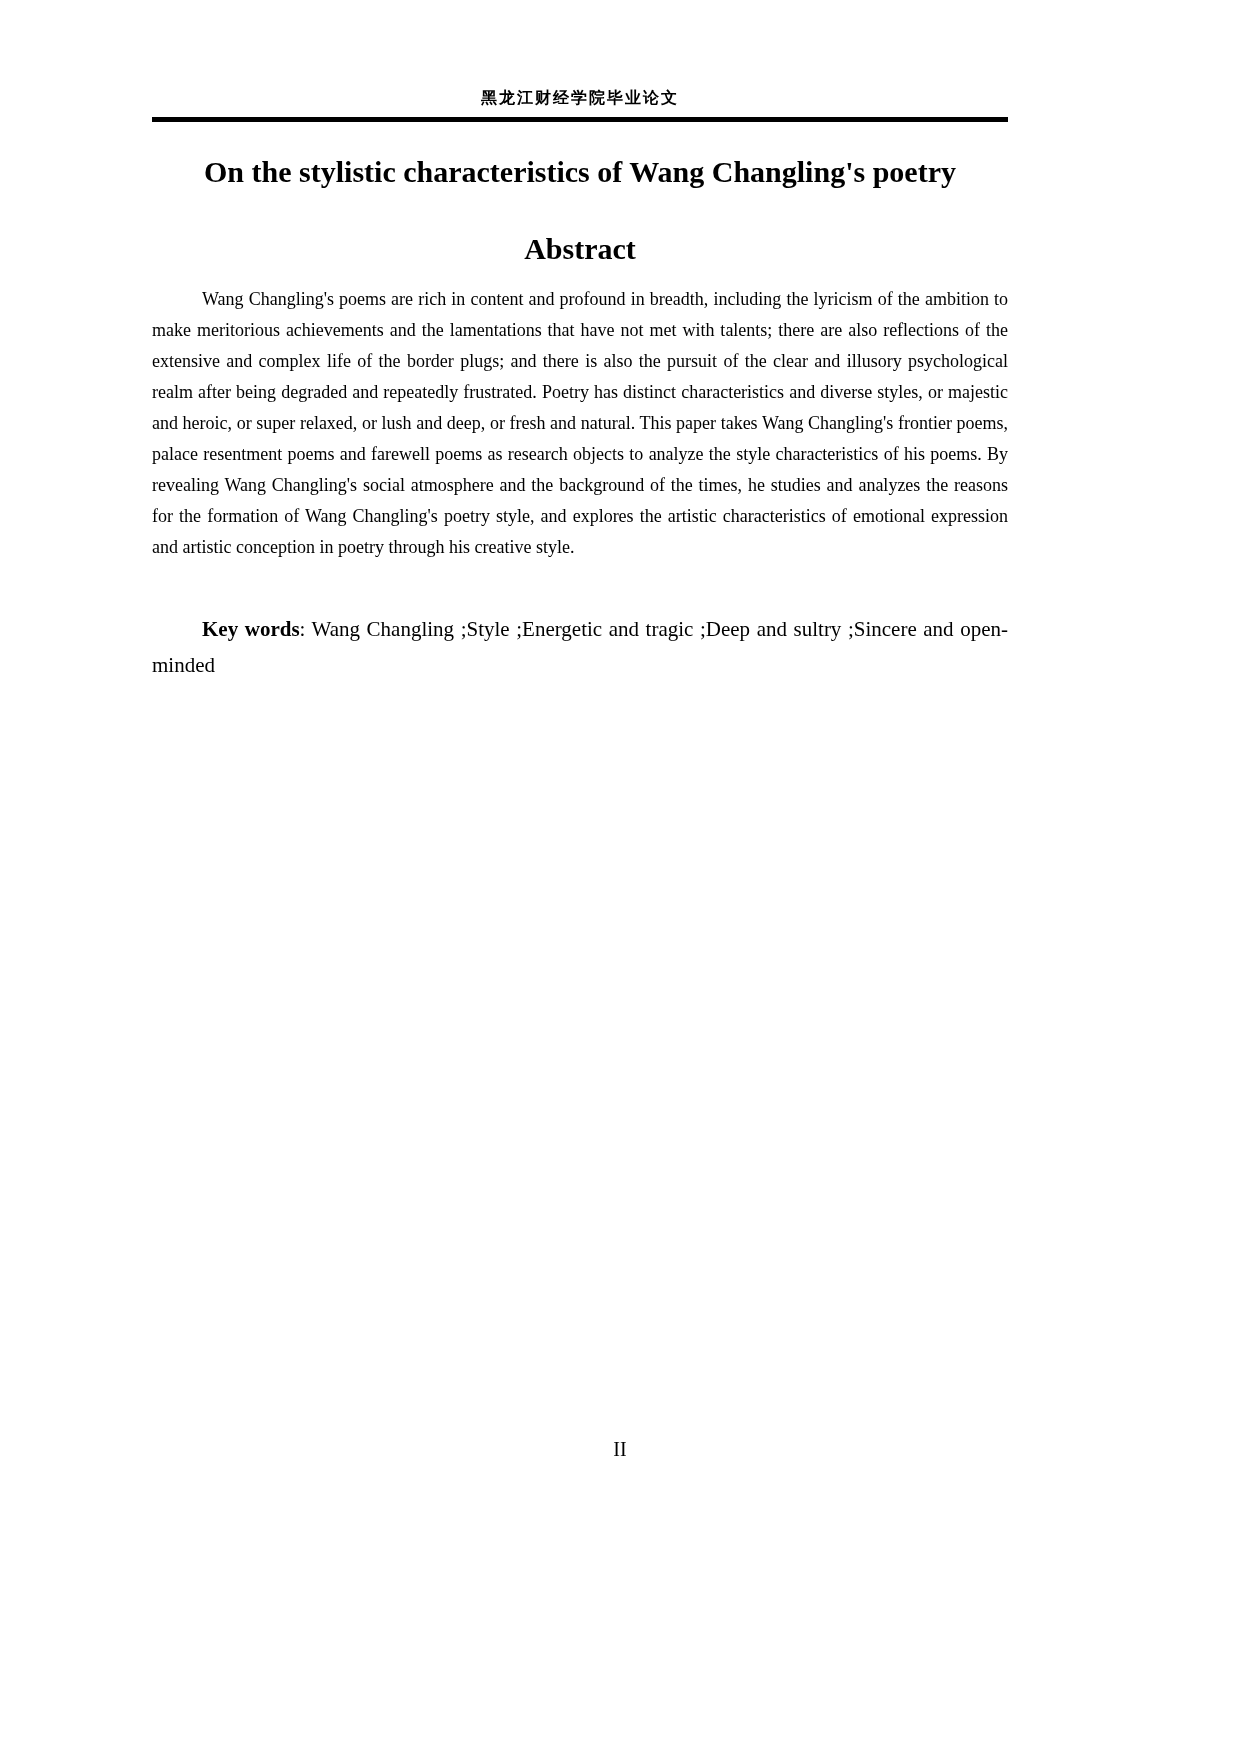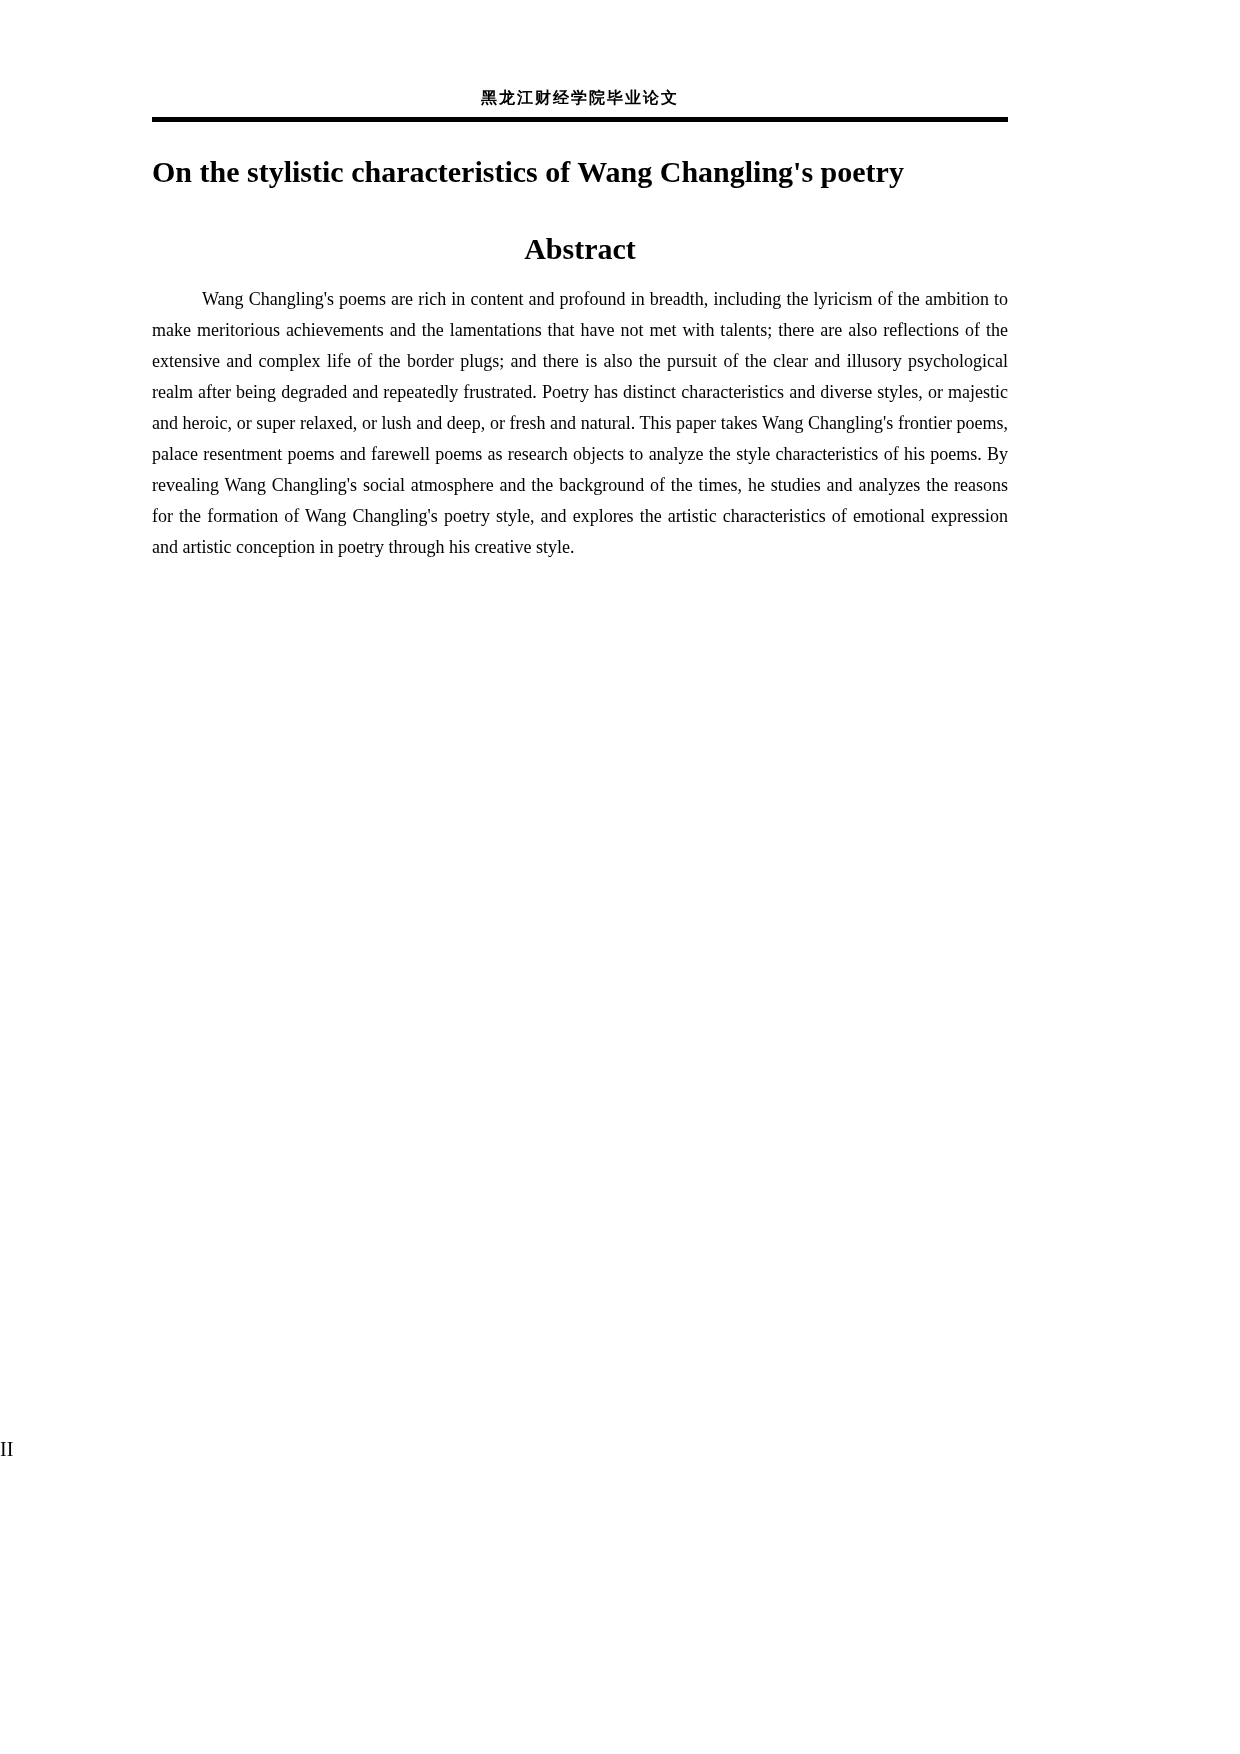--- a/index.html
+++ b/index.html
@@ -33,20 +33,21 @@
     margin-top: 88px;
     color: #000;
   }
   .header-rule {
     margin-top: 8px;
     border-top: 5px solid #000000;
     width: 100%;
     height: 0;
   }
   .doc-title {
+    text-align: center;
     font-size: 30px;
     margin-top: 30px;
     line-height: 1.3;
     font-family: "Liberation Serif", serif;
   }
   .section-title {
     text-align: center;
     font-size: 30px;
     margin-top: 41px;
     margin-bottom: 10px;
@@ -68,21 +69,21 @@
     margin-top: 48px;
   }
   .kw-label {
     font-weight: bold;
   }
   .page-number {
     position: absolute;
     left: 0;
     right: 0;
     top: 1438px;
-    text-align: left;
+    text-align: center;
     font-size: 20px;
     font-family: "Liberation Serif", serif;
   }
 </style>
 </head>
 <body>
 
 <div class="page">
 
   <div class="content">
@@ -90,18 +91,21 @@
     <div class="header-text">黑龙江财经学院毕业论文</div>
 
     <div class="header-rule"></div>
 
     <h1 class="doc-title">On the stylistic characteristics of Wang Changling's poetry</h1>
 
     <h2 class="section-title">Abstract</h2>
 
     <p class="body-text">Wang Changling's poems are rich in content and profound in breadth, including the lyricism of the ambition to make meritorious achievements and the lamentations that have not met with talents; there are also reflections of the extensive and complex life of the border plugs; and there is also the pursuit of the clear and illusory psychological realm after being degraded and repeatedly frustrated. Poetry has distinct characteristics and diverse styles, or majestic and heroic, or super relaxed, or lush and deep, or fresh and natural. This paper takes Wang Changling's frontier poems, palace resentment poems and farewell poems as research objects to analyze the style characteristics of his poems. By revealing Wang Changling's social atmosphere and the background of the times, he studies and analyzes the reasons for the formation of Wang Changling's poetry style, and explores the artistic characteristics of emotional expression and artistic conception in poetry through his creative style.</p>
 
+    <p class="keywords">
+      <span class="kw-label">Key words</span><span>: Wang Changling ;Style ;Energetic and tragic ;Deep and sultry ;Sincere and open-minded</span>
+    </p>
 
   </div>
 
   <div class="page-number">II</div>
 
 </div>
 
 </body></html>

